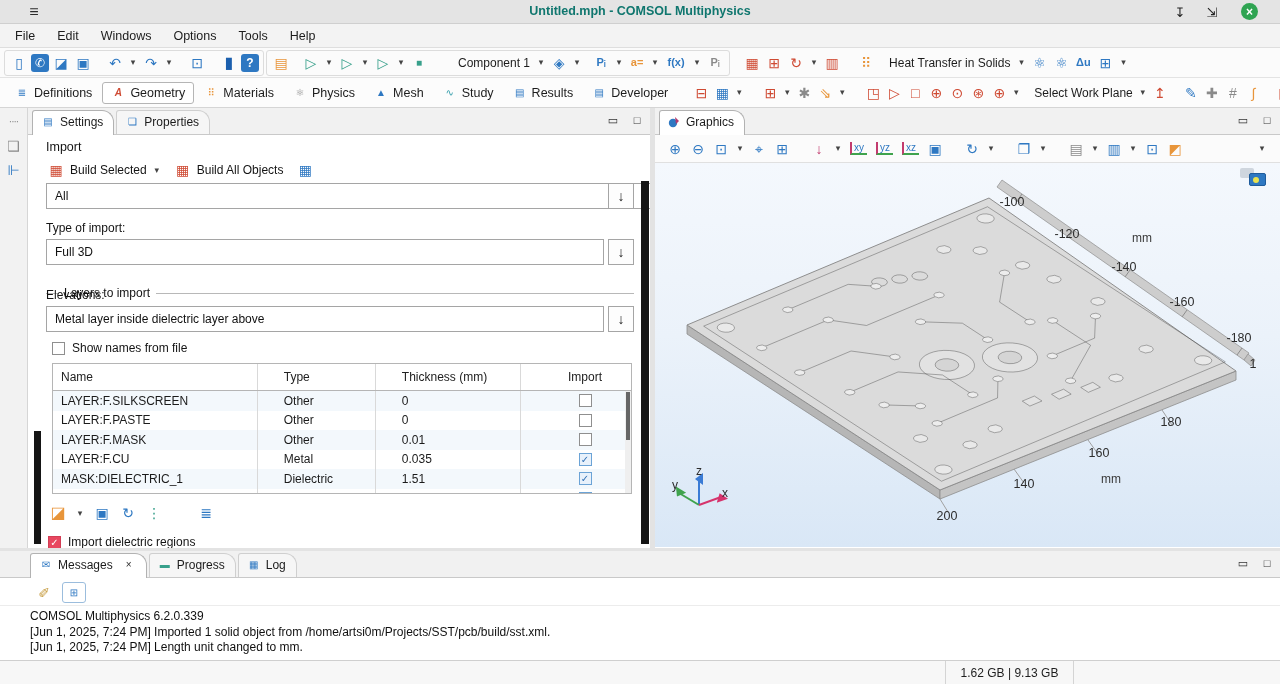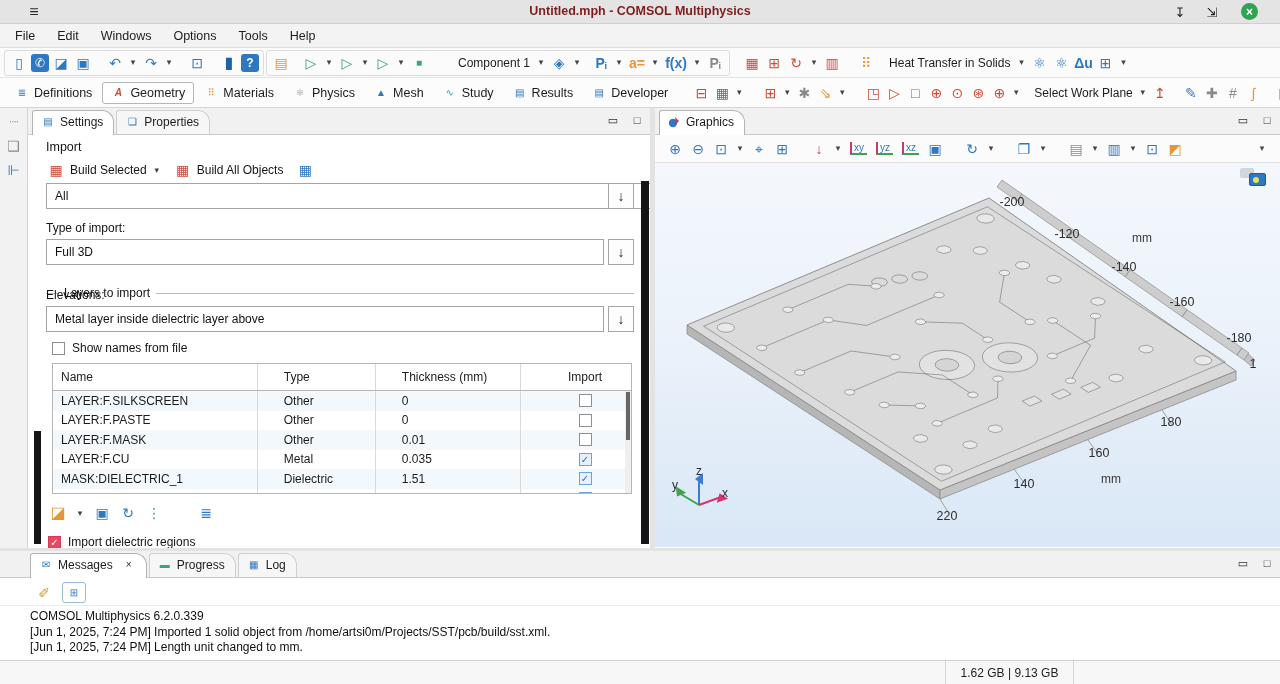--- a/index.html
+++ b/index.html
@@ -8,33 +8,33 @@
   .flex { display:flex; align-items:center; }
   .ic { display:inline-flex; align-items:center; justify-content:center; width:20px; height:20px; font-size:14px; line-height:1; color:#5a5a5a; flex:0 0 auto; }
   .ic.sm { width:14px; height:14px; font-size:10px; }
   .caret { width:12px; font-size:9px; color:#444; }
   .c-blue { color:#2e78c2; } .c-dblue{ color:#1b5fae; } .c-red { color:#cf4a33; } .c-orange { color:#e8953a; }
   .c-green { color:#38a08b; } .c-gray { color:#8a8a8a; } .c-teal { color:#2d9aa8; } .c-gold { color:#c59a3d; }
   .c-dark { color:#2b2b2b; }
 
   
   #titlebar { left:0; top:0; width:1280px; height:24px; background:#e4e4e4; border-bottom:1px solid #cfcfcf; }
-  #titlebar .title { position:absolute; left:0; right:0; text-align:center; top:4px; font-size:12.5px; font-weight:bold; color:#7f1d1d; }
+  #titlebar .title { position:absolute; left:0; right:0; text-align:center; top:4px; font-size:12.5px; font-weight:bold; color:#0f766e; }
   .winbtn { position:absolute; top:2px; width:20px; height:20px; display:flex; align-items:center; justify-content:center; font-size:13px; color:#222; }
   #close-btn { background:#2fa452; border-radius:50%; width:17px; height:17px; color:#fff; font-size:12px; font-weight:bold; top:3px; }
 
   
   #menubar { left:0; top:24px; width:1280px; height:24px; background:#f3f3f3; border-bottom:1px solid #dedede; display:flex; align-items:center; padding-left:4px; }
   .menu-item { font-size:12.5px; color:#1c1c1c; padding:3px 11px; }
 
   
   #qtoolbar { left:0; top:48px; width:1280px; height:30px; background:#fbfbfb; border-bottom:1px solid #e3e3e3; display:flex; align-items:center; padding-left:4px; gap:2px; }
   .tgroup { display:flex; align-items:center; border:1px solid #dcdcdc; border-radius:3px; height:26px; padding:0 4px; gap:2px; }
   .tlabel { font-size:12px; color:#1c1c1c; padding:0 3px; white-space:nowrap; }
-  .ticon-txt { font-size:14px; font-weight:bold; }
+  .ticon-txt { font-size:11px; font-weight:bold; }
 
   
   #ribbon { left:0; top:78px; width:1280px; height:30px; background:#fcfcfc; border-bottom:1px solid #d5d5d5; display:flex; align-items:center; padding-left:6px; gap:1px; }
   .rtab { display:flex; align-items:center; gap:5px; font-size:12.5px; color:#1c1c1c; padding:3px 8px; border:1px solid transparent; border-radius:3px; }
   .rtab.active { border-color:#b5b5b5; background:#fff; }
   .rsep { width:1px; height:22px; background:#dadada; margin:0 6px; }
 
   
   #leftstrip { left:0; top:108px; width:28px; height:552px; background:#f2f2f2; border-right:1px solid #d6d6d6; }
   #leftstrip .ic { display:flex; margin:4px auto; }
@@ -476,32 +476,32 @@
         <circle cx="12" cy="78" r="1.8" fill="#e9e9e9" vector-effect="non-scaling-stroke"></circle>
         <circle cx="90" cy="55" r="1.8" fill="#e9e9e9" vector-effect="non-scaling-stroke"></circle>
         <circle cx="86" cy="30" r="1.8" fill="#e9e9e9" vector-effect="non-scaling-stroke"></circle>
         <rect x="44" y="80" width="4" height="3" fill="#e2e2e2" vector-effect="non-scaling-stroke"></rect>
         <rect x="52" y="82" width="4" height="3" fill="#e2e2e2" vector-effect="non-scaling-stroke"></rect>
         <rect x="60" y="84" width="4" height="3" fill="#e2e2e2" vector-effect="non-scaling-stroke"></rect>
       </g>
     </svg>
 
     
-    <span class="axlabel" style="left:357px;top:39px;">-200</span>
+    <span class="axlabel" style="left:357px;top:39px;">-100</span>
     <span class="axlabel" style="left:412px;top:71px;">-120</span>
     <span class="axlabel axunit" style="left:487px;top:75px;">mm</span>
     <span class="axlabel" style="left:469px;top:104px;">-140</span>
     <span class="axlabel" style="left:527px;top:139px;">-160</span>
     <span class="axlabel" style="left:584px;top:175px;">-180</span>
     <span class="axlabel" style="left:598px;top:201px;">1</span>
     <span class="axlabel" style="left:516px;top:259px;">180</span>
     <span class="axlabel" style="left:444px;top:290px;">160</span>
     <span class="axlabel axunit" style="left:456px;top:316px;">mm</span>
     <span class="axlabel" style="left:369px;top:321px;">140</span>
-    <span class="axlabel" style="left:292px;top:353px;">220</span>
+    <span class="axlabel" style="left:292px;top:353px;">200</span>
 
     
     <svg width="60" height="58" viewBox="0 0 60 58" style="position:absolute;left:14px;top:300px;">
       <defs>
         <marker id="mz" markerWidth="6" markerHeight="6" refX="3" refY="2" orient="auto">
             <path d="M0,4 L3,0 L6,4 Z" fill="#3a7bd5"></path>
           </marker>
         <marker id="my" markerWidth="6" markerHeight="6" refX="3" refY="2" orient="auto">
             <path d="M0,4 L3,0 L6,4 Z" fill="#3fa34d"></path>
           </marker>

